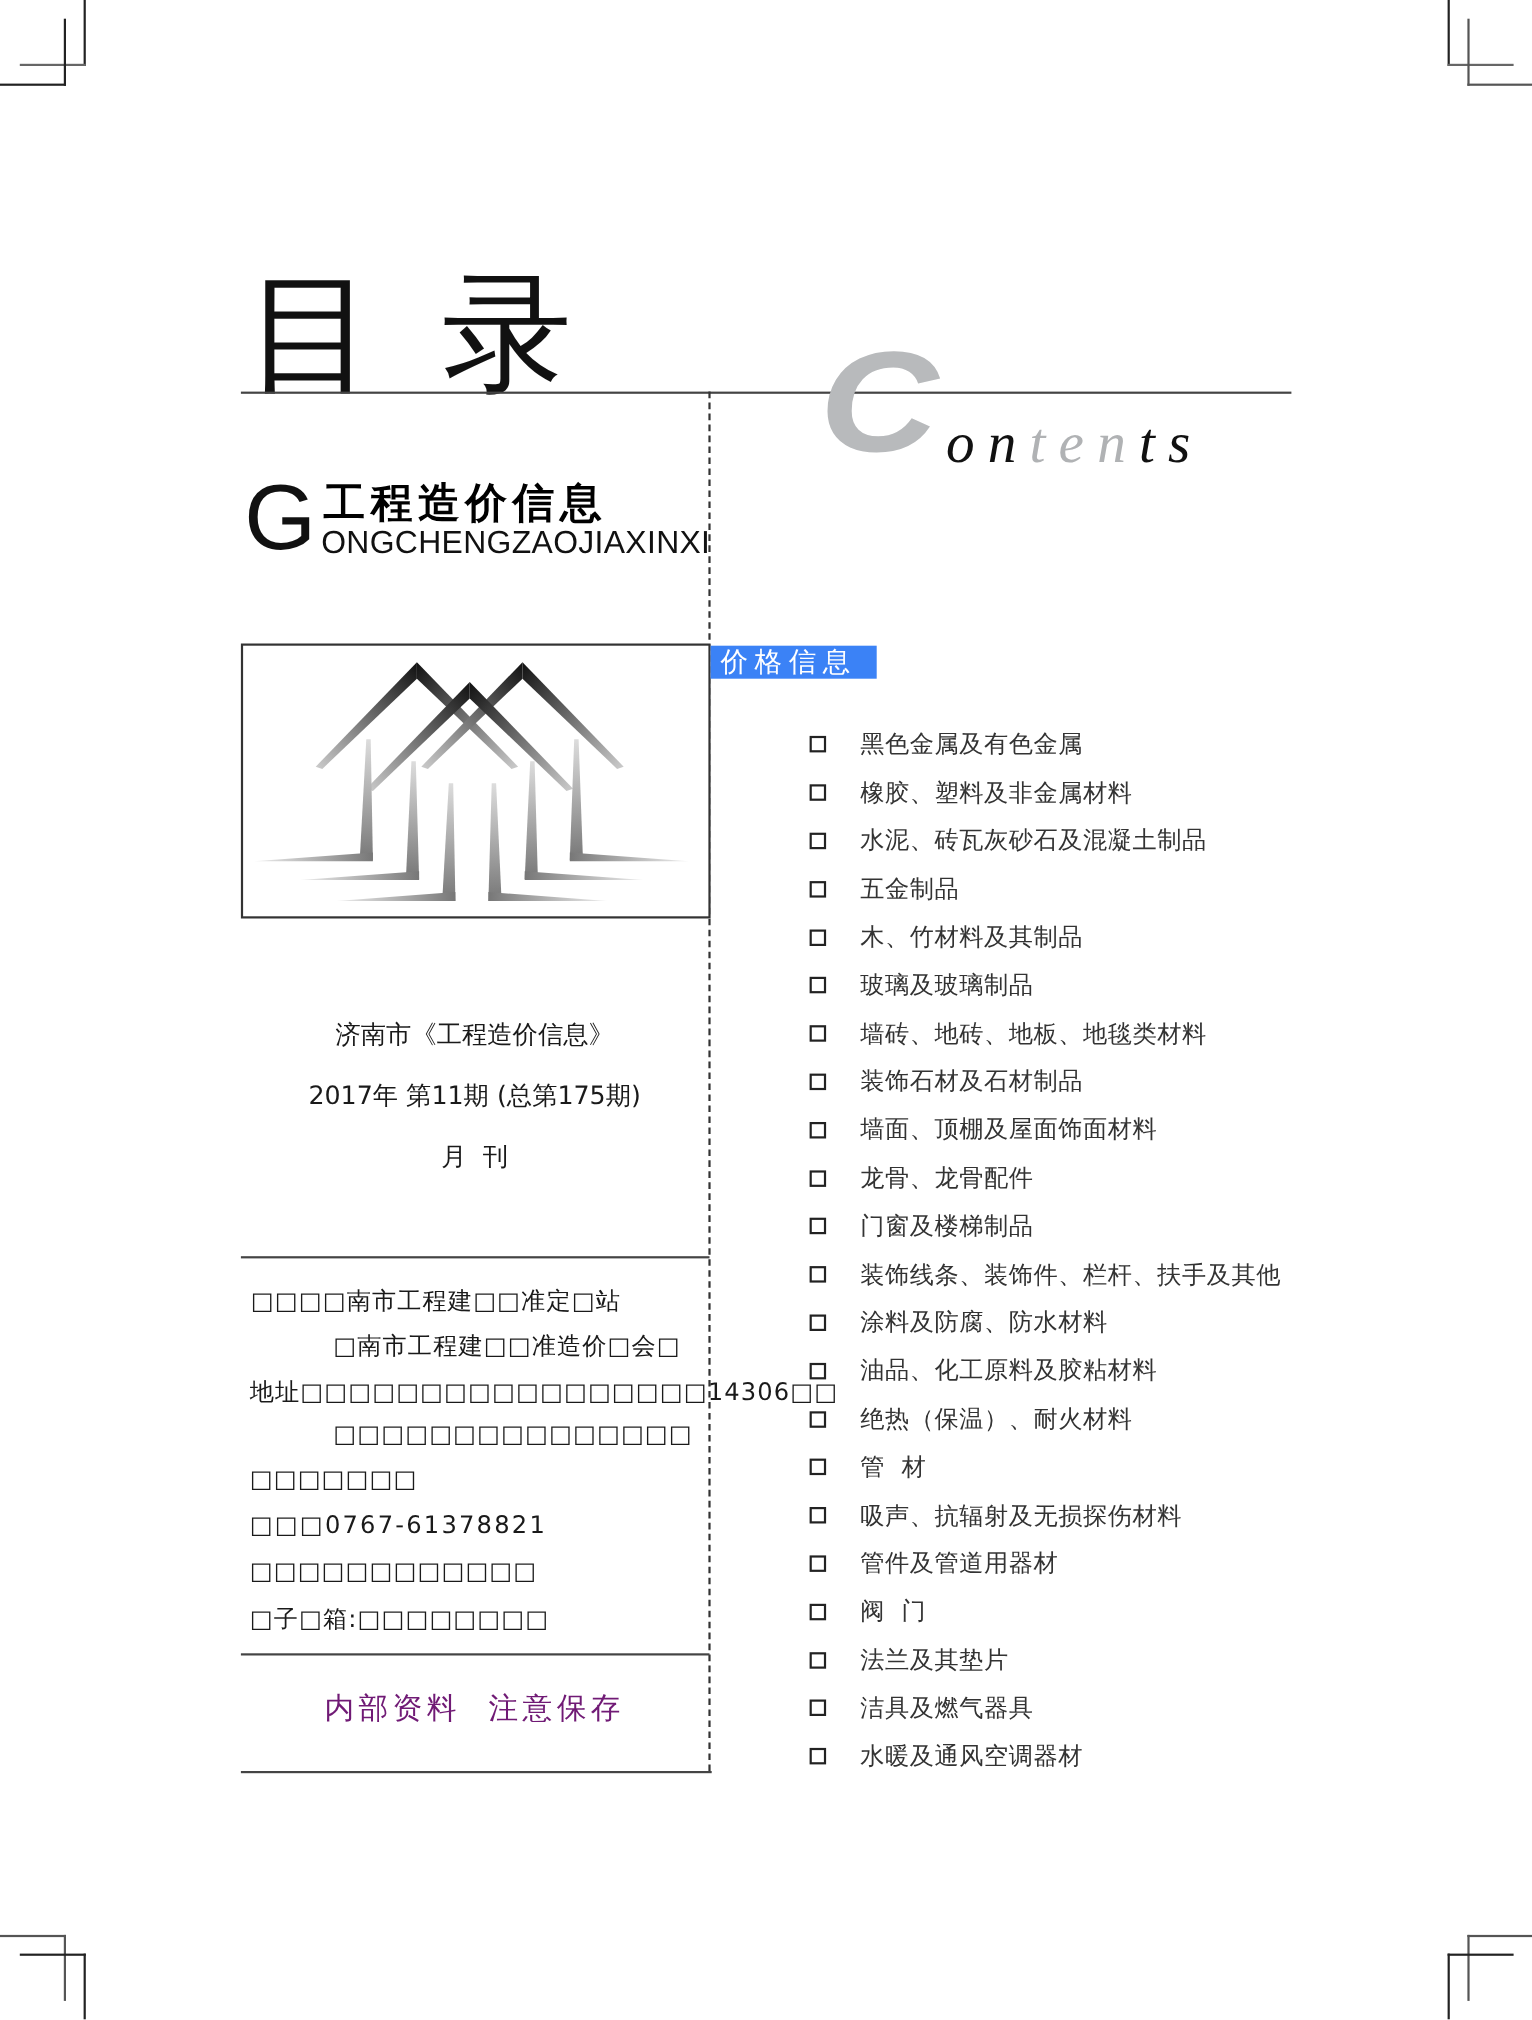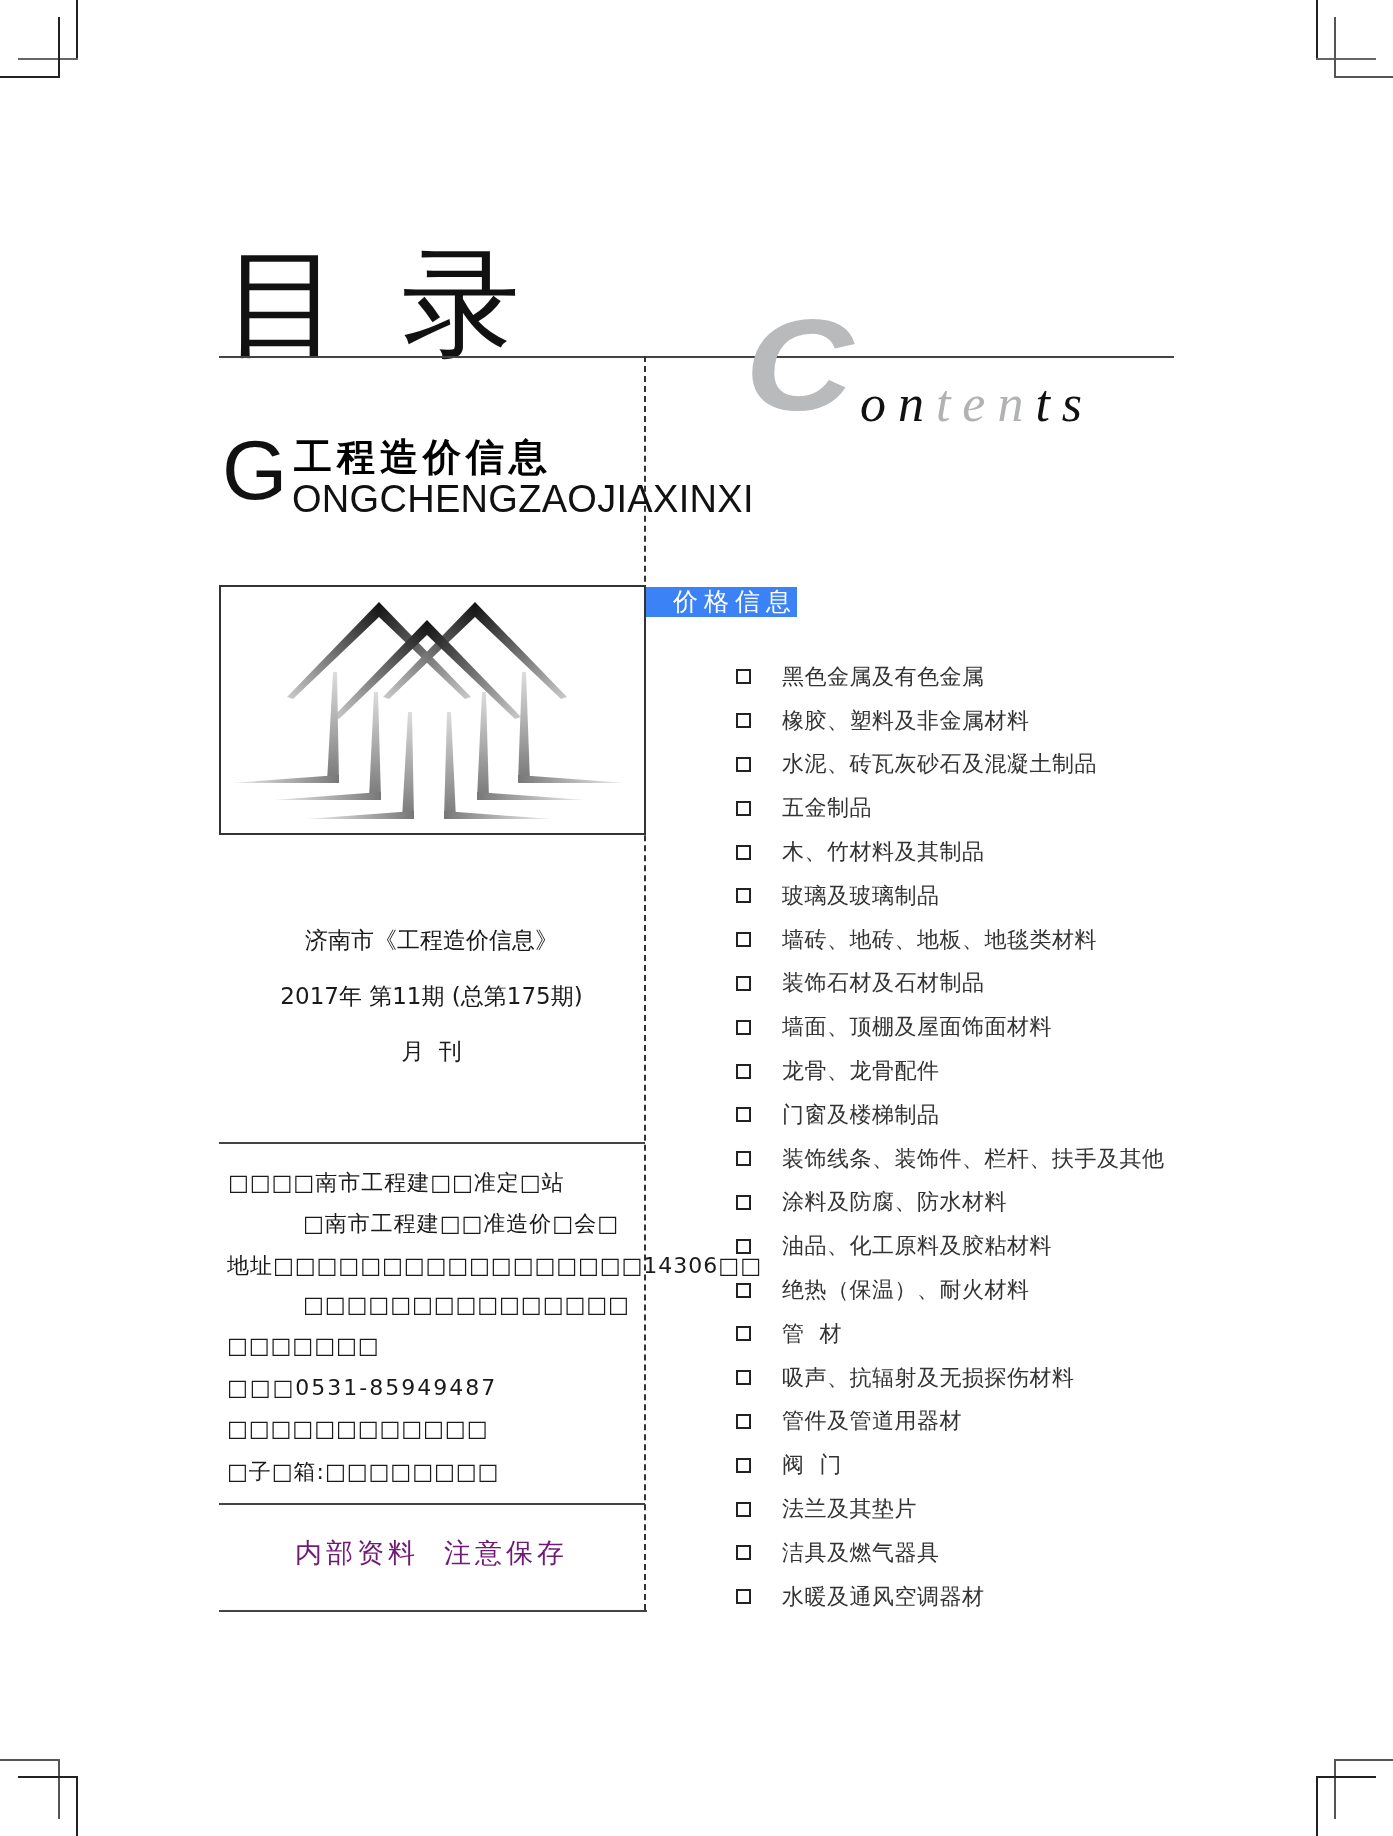--- a/index.html
+++ b/index.html
@@ -1,18 +1,18 @@
 <!DOCTYPE html>
 <html><head>
   <meta charset="utf-8">
   <style>
     html, body { margin: 0; padding: 0; background: #fff; }
     body { width: 1393px; height: 1836px; position: relative; overflow: hidden;
            font-family: "DejaVu Sans", "Liberation Sans", sans-serif; color: #1a1a1a; }
-    .abs { position: absolute; text-align: right; }
+    .abs { position: absolute; }
     .hl { position: absolute; height: 0; border-top: 2px solid #444; }
     .crop { position: absolute; background: #222; }
 
     
     .mulu { left: 224px; top: 244px; font-size: 118px; font-weight: 300; letter-spacing: 60px;
             color: #111; font-family: "DejaVu Sans", sans-serif; line-height: 1; }
     .contents { left: 752px; top: 300px; height: 110px; white-space: nowrap; }
     .contents .bigc { font-family: "Liberation Sans", sans-serif; font-weight: 900; font-style: italic;
                       font-size: 130px; color: #b8babc; line-height: 1; vertical-align: bottom;
                       display: inline-block; transform: scaleX(1.15); margin-right: 14px; }
@@ -21,21 +21,21 @@
     .contents .dk { color: #111; }
     .contents .lt { color: #b0b2b4; font-weight: 300; }
 
     
     .brand { left: 222px; top: 428px; }
     .brand .G { position: absolute; left: 0; top: 0; font-family: "Liberation Sans", sans-serif;
                 font-size: 84px; line-height: 1; color: #111; }
     .brand .cn { position: absolute; left: 72px; top: 4px; font-size: 38px; font-weight: bold;
                  letter-spacing: 5px; white-space: nowrap; color: #000000; font-family: Liberation Serif, serif; }
     .brand .py { position: absolute; left: 70px; top: 50px; font-family: "Liberation Sans", sans-serif;
-                 font-size: 38px; white-space: nowrap; color: #111; letter-spacing: 0.3px; }
+                 font-size: 29px; white-space: nowrap; color: #111; letter-spacing: 0.3px; }
 
     
     .logobox { left: 219px; top: 585px; width: 423px; height: 246px; border: 2px solid #333; background: #fff; }
 
     
     .center-text { position: absolute; left: 219px; width: 425px; text-align: center; font-size: 23px; color: #1a1a1a; }
 
     .info-line { position: absolute; font-size: 22px; white-space: nowrap; letter-spacing: 1px; color: #1a1a1a; }
     .info-line.mono { font-family: "DejaVu Sans", sans-serif; letter-spacing: 2px; }
 
@@ -149,21 +149,21 @@
 <div class="center-text" style="top:981px;">2017年 第11期 (总第175期)</div>
 <div class="center-text" style="top:1036px;white-space:pre;">月  刊</div>
 
 <div class="hl" style="left:219px;top:1142px;width:426px;"></div>
 
 <div class="info-line" style="left:228px;top:1168px;">□□□□南市工程建□□准定□站</div>
 <div class="info-line" style="left:303px;top:1209px;">□南市工程建□□准造价□会□</div>
 <div class="info-line" style="left:227px;top:1251px;">地址□□□□□□□□□□□□□□□□□14306□□</div>
 <div class="info-line" style="left:303px;top:1292px;">□□□□□□□□□□□□□□□</div>
 <div class="info-line" style="left:227px;top:1333px;">□□□□□□□</div>
-<div class="info-line mono" style="left:227px;top:1375px;">□□□0531-85949487</div>
+<div class="info-line mono" style="left:227px;top:1375px;">□□□0767-61378821</div>
 <div class="info-line" style="left:227px;top:1416px;">□□□□□□□□□□□□</div>
 <div class="info-line" style="left:227px;top:1457px;">□子□箱:□□□□□□□□</div>
 
 <div class="hl" style="left:219px;top:1503px;width:426px;"></div>
 
 <div class="footer-note" style="white-space:pre;">内部资料  注意保存</div>
 
 <div class="hl" style="left:219px;top:1610px;width:428px;"></div>
 
 <div class="abs badge">价格信息</div>

